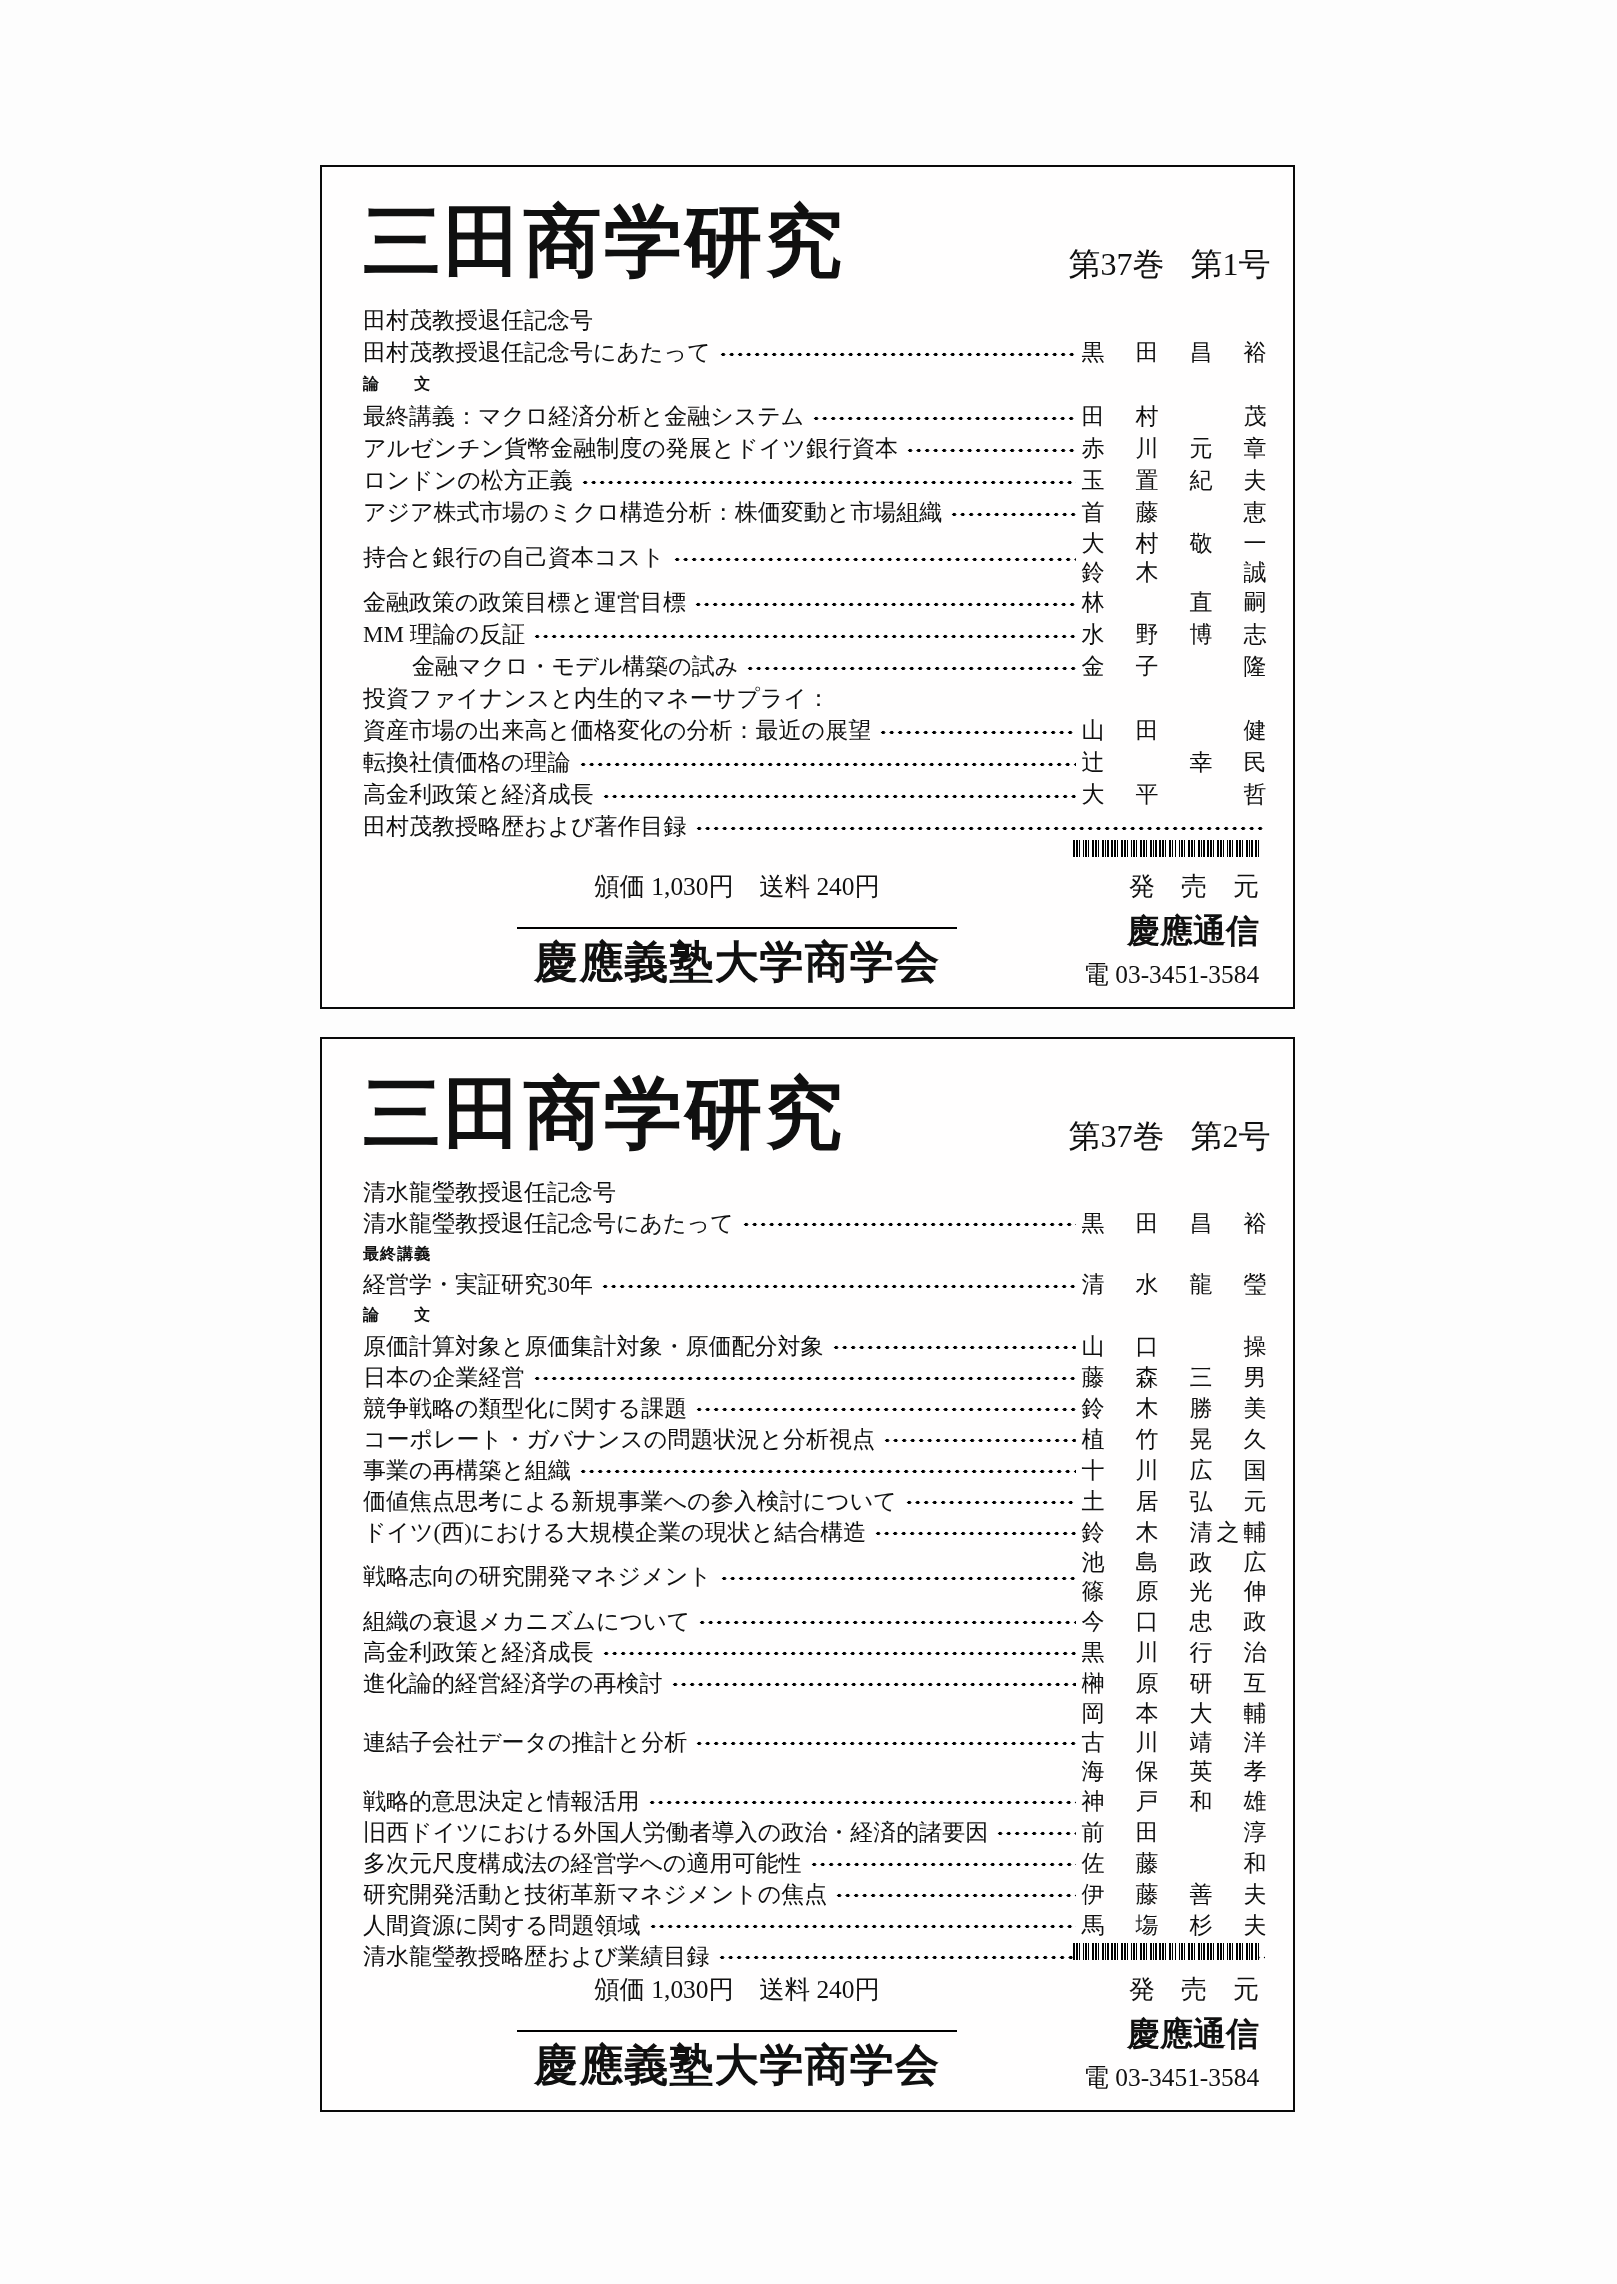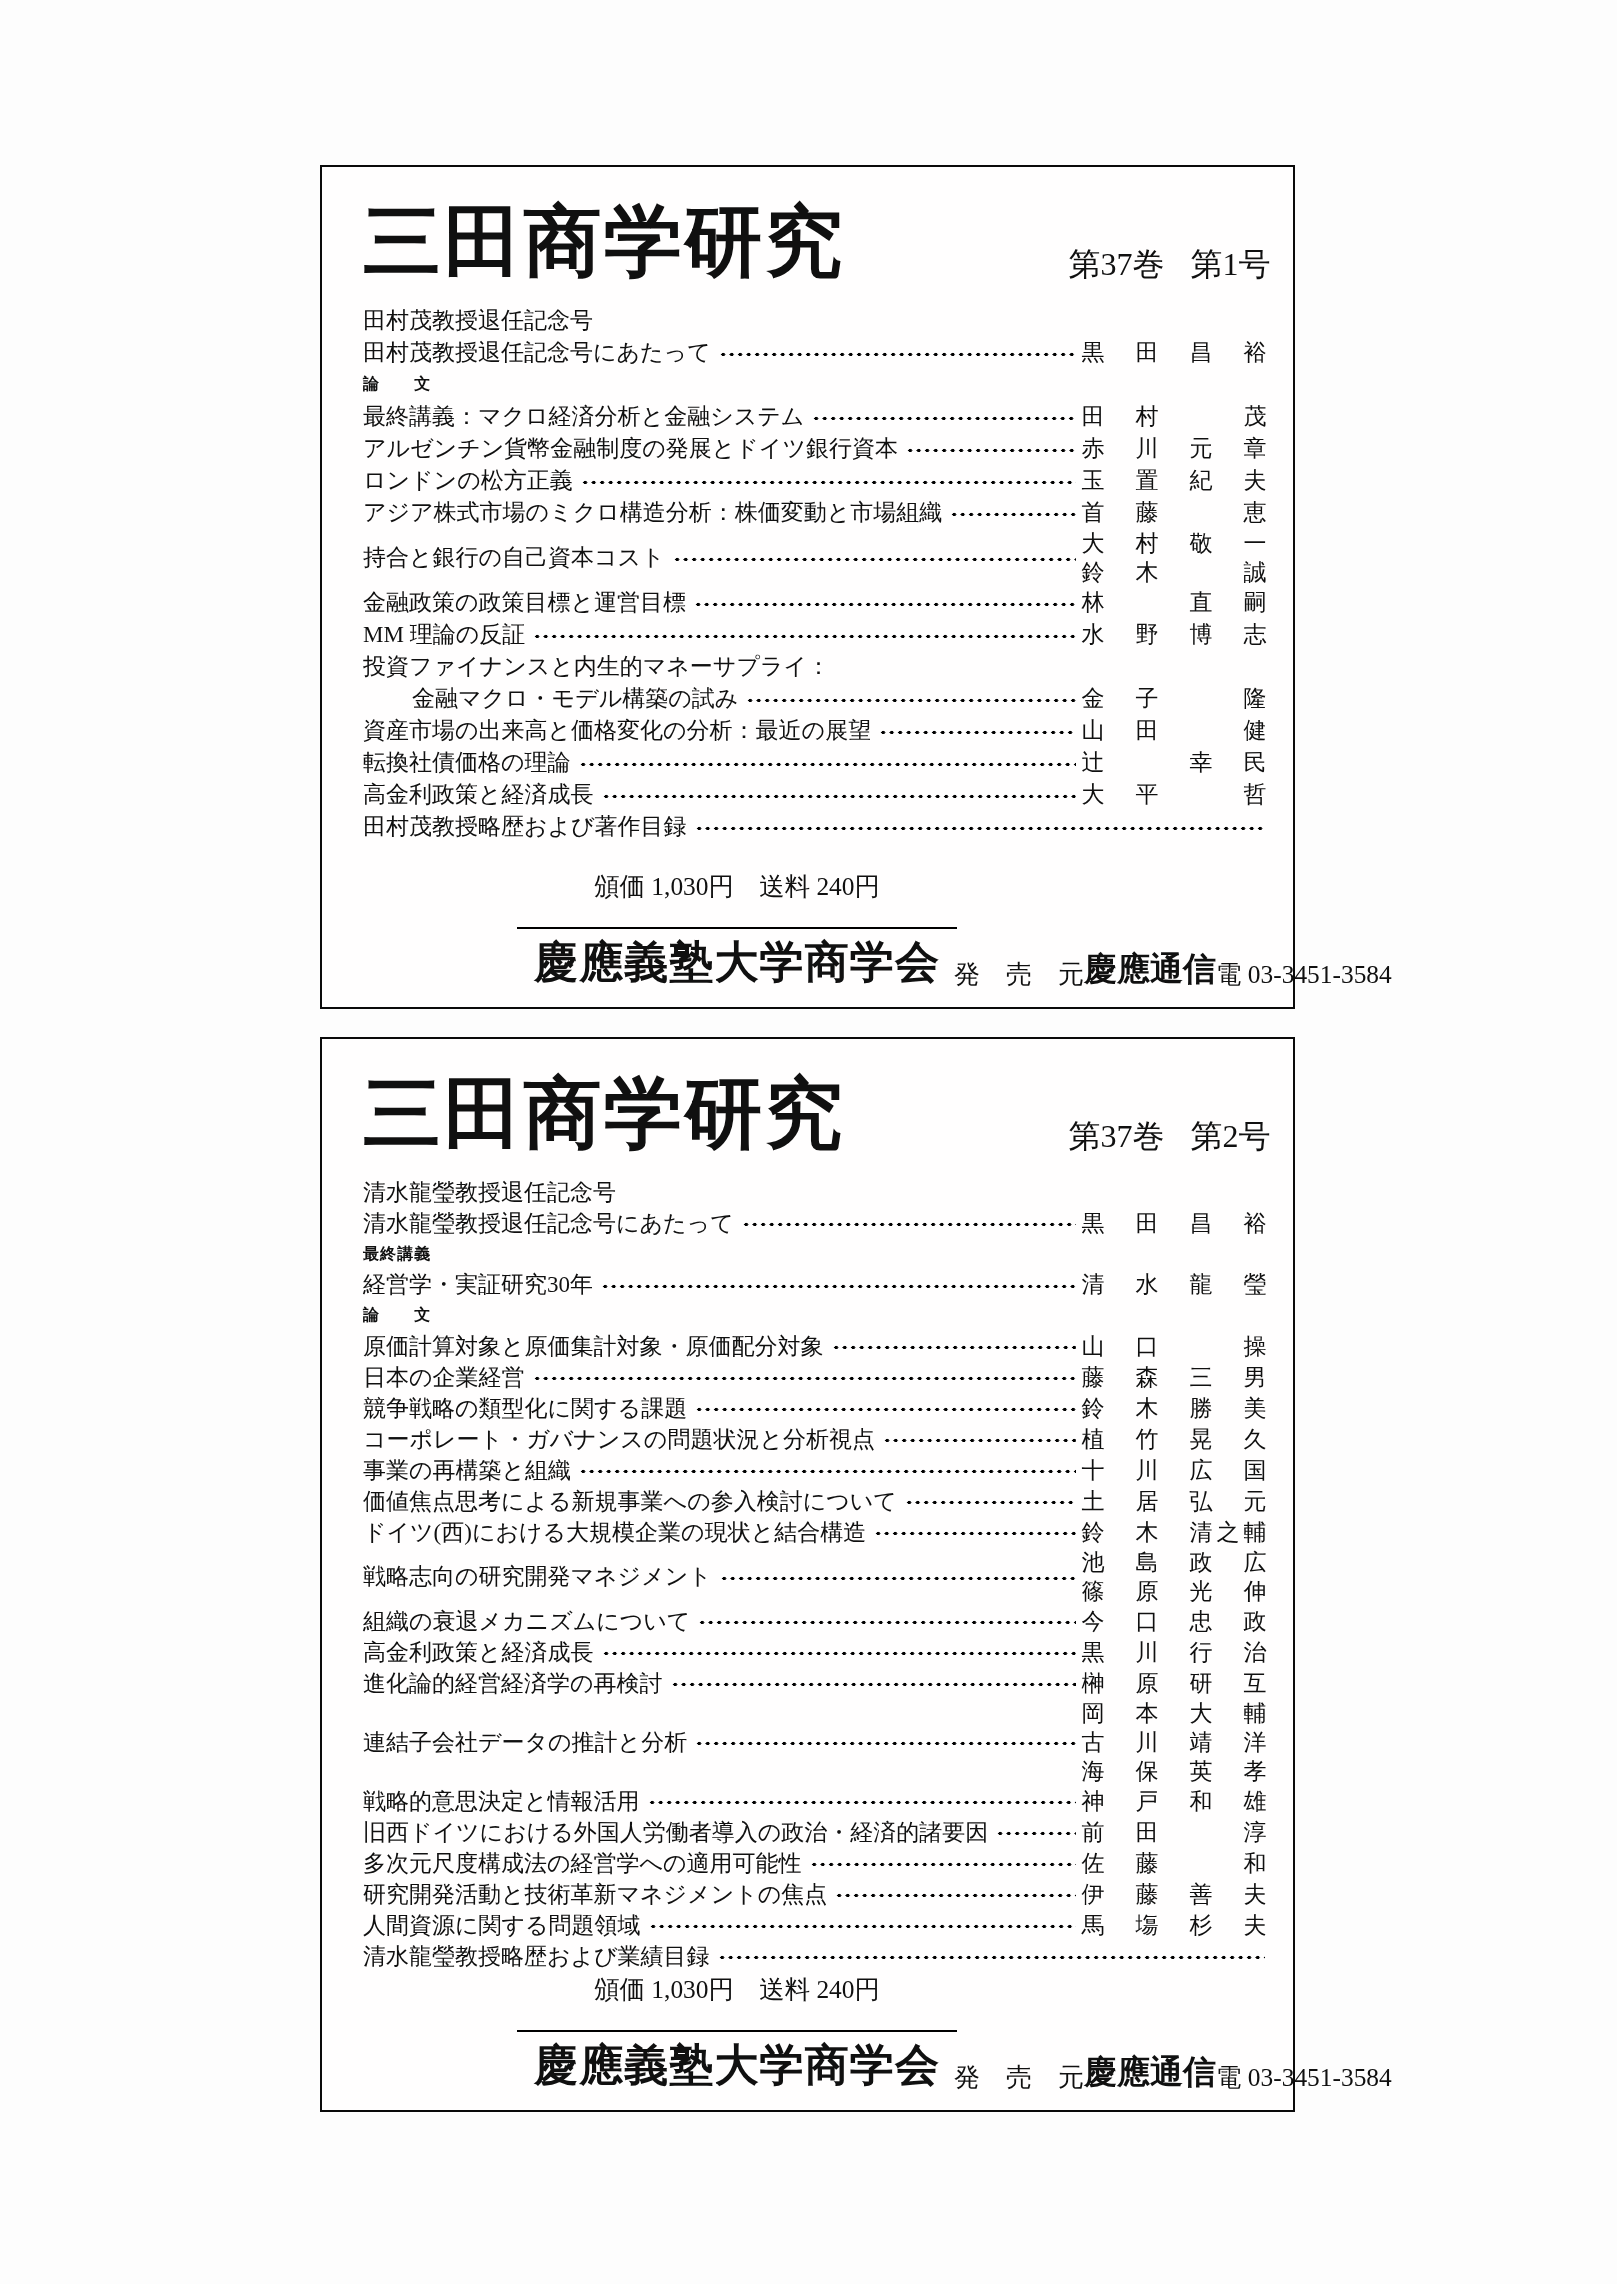--- a/index.html
+++ b/index.html
@@ -45,21 +45,21 @@
     display:flex; align-items:flex-end;gap:13px;
   }
   .fleft {
     flex:1; display:flex; flex-direction:column; align-items:center;
     transform:translateX(85px);
   }
   .price { font-size:25.4px; white-space:pre; }
   .frule { width:440px; border-top:2.8px solid #000; margin-top:22.6px; }
   .society { font-size:44px; font-weight:bold; letter-spacing:1.1px; margin-top:4.5px; white-space:nowrap; }
   .fright {
-    width:305px; display:flex; flex-direction:row; align-items:flex-end;
+    width:305px; display:flex; flex-direction:column; align-items:flex-end;
     padding-right:11.3px;
   }
   .barcode {
     width:186px; height:17px;
     background:repeating-linear-gradient(90deg,
       #000 0 1.7px, #fff 1.7px 2.8px, #000 2.8px 4.5px, #fff 4.5px 5.6px,
       #000 5.6px 6.8px, #fff 6.8px 9.6px);
   }
   .seller-label { font-size:26px; margin-top:12.4px; white-space:pre; }
   .seller {
@@ -138,29 +138,29 @@
             <span class="aname">林　　　直　嗣</span>
           </span>
         </div>
         <div class="trow article">
           <span class="ttl">MM 理論の反証</span>
           <span class="leader"></span>
           <span class="authors">
             <span class="aname">水　野　博　志</span>
           </span>
         </div>
+        <div class="trow article indent">
+          <span class="ttl">金融マクロ・モデル構築の試み</span>
+          <span class="leader"></span>
+          <span class="authors">
+            <span class="aname">金　子　　　隆</span>
+          </span>
+        </div>
         <div class="trow plain">
           <span class="ttl">投資ファイナンスと内生的マネーサプライ：</span>
-        </div>
-        <div class="trow article indent">
-          <span class="ttl">金融マクロ・モデル構築の試み</span>
-          <span class="leader"></span>
-          <span class="authors">
-            <span class="aname">金　子　　　隆</span>
-          </span>
         </div>
         <div class="trow article">
           <span class="ttl">資産市場の出来高と価格変化の分析：最近の展望</span>
           <span class="leader"></span>
           <span class="authors">
             <span class="aname">山　田　　　健</span>
           </span>
         </div>
         <div class="trow article">
           <span class="ttl">転換社債価格の理論</span>

